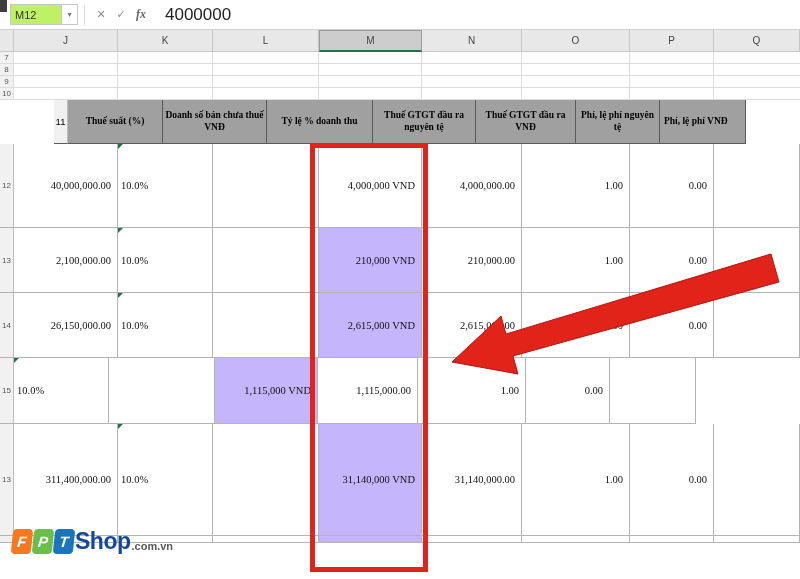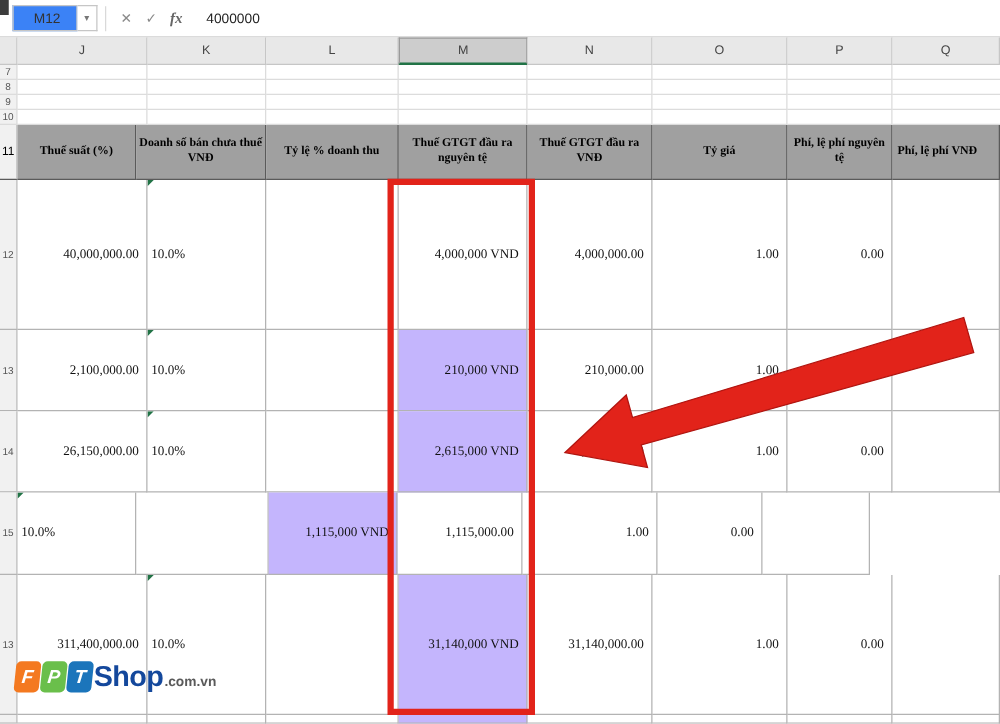--- a/index.html
+++ b/index.html
@@ -13,30 +13,30 @@
     font-family:"Liberation Sans",sans-serif;
   }
   
   .chrome{
     height:30px;display:flex;align-items:center;background:#fff;
     border-bottom:1px solid #d0d0d0;font-size:11px;color:#333;
   }
   .crop-frag{position:absolute;left:0;top:0;width:7px;height:12px;background:#3c3c3c;}
   .name-box{
     margin-left:10px;width:52px;height:21px;border:1px solid #c6c6c6;
-    display:flex;align-items:center;padding-left:16px;background:#3b82f6;
+    display:flex;align-items:center;padding-left:4px;background:#bef264;
   }
   .nb-drop{
     width:16px;height:21px;border:1px solid #c6c6c6;border-left:none;
     display:flex;align-items:center;justify-content:center;color:#777;font-size:8px;background:#fff;
   }
   .fb-divider{width:1px;height:20px;background:#d9d9d9;margin:0 6px;}
   .fb-btn{width:20px;text-align:center;color:#8a8a8a;font-size:11px;}
   .fb-fx{font-family:"Liberation Serif",serif;font-style:italic;color:#666;font-size:12px;font-weight:bold;}
-  .formula-text{margin-left:14px;color:#222;font-size:11px;}
+  .formula-text{margin-left:14px;color:#222;font-size:17px;}
   
   .sheet{width:800px;font-family:"Liberation Serif",serif;}
   .row{display:flex;}
   .cell{
     border-right:1px solid #d2d2d2;border-bottom:1px solid #d2d2d2;
     overflow:hidden;display:flex;align-items:center;font-size:10.5px;color:#111;
   }
   .rh{width:14px;background:#f1f1f1;justify-content:center;font-size:8px;color:#555;
       font-family:"Liberation Sans",sans-serif;border-right:1px solid #bdbdbd;}
   .cJ{width:104px}.cK{width:95px}.cL{width:106px}.cM{width:103px}
@@ -55,21 +55,21 @@
   
   .thead{height:44px;justify-content:center;}
   .thead .cell{
     background:#a0a0a0;border-right:1px solid #5a5a5a;border-bottom:1px solid #5a5a5a;
     justify-content:center;text-align:center;font-weight:bold;font-size:9.5px;
     line-height:1.2;color:#000;padding:1px 2px;
   }
   .thead .rh{background:#f1f1f1;border-right:1px solid #bdbdbd;font-weight:normal;}
   .thead .cQ{justify-content:flex-start;white-space:nowrap;padding-left:4px;}
   
-  .r12{height:120px}.r13{height:65px}.r14{height:65px}.r15{height:66px}.r16{height:112px}.r17{height:7px}
+  .r12{height:84px}.r13{height:65px}.r14{height:65px}.r15{height:66px}.r16{height:112px}.r17{height:7px}
   .drow .cell{border-right:1px solid #b3b3b3;border-bottom:1px solid #b3b3b3;}
   .drow .rh{border-right:1px solid #bdbdbd;}
   .num{justify-content:flex-end;padding-right:6px;}
   .txt{justify-content:flex-start;padding-left:3px;}
   .gt{position:relative;}
   .gt::before{
     content:"";position:absolute;top:0;left:0;
     border-top:5px solid var(--excel-green,#217346);border-right:5px solid transparent;
   }
   .selcell{background:#c4b5fd;}
@@ -171,21 +171,20 @@
       <div class="cell cQ"></div>
   </div>
 
   <div class="row thead">
     <div class="cell rh">11</div>
     <div class="cell cK">Thuế suất (%)</div>
     <div class="cell cJ">Doanh số bán chưa thuế VNĐ</div>
     <div class="cell cL">Tỷ lệ % doanh thu</div>
     <div class="cell cM">Thuế GTGT đầu ra nguyên tệ</div>
     <div class="cell cN">Thuế GTGT đầu ra VNĐ</div>
-    <div class="cell cO">Tỷ giá</div>
     <div class="cell cP">Phí, lệ phí nguyên tệ</div>
     <div class="cell cQ">Phí, lệ phí VNĐ</div>
   </div>
 
   <div class="row drow r12">
     <div class="cell rh">12</div>
     <div class="cell cJ num">40,000,000.00</div>
     <div class="cell cK txt gt">10.0%</div>
     <div class="cell cL"></div>
     <div class="cell cM num">4,000,000 VND</div>

